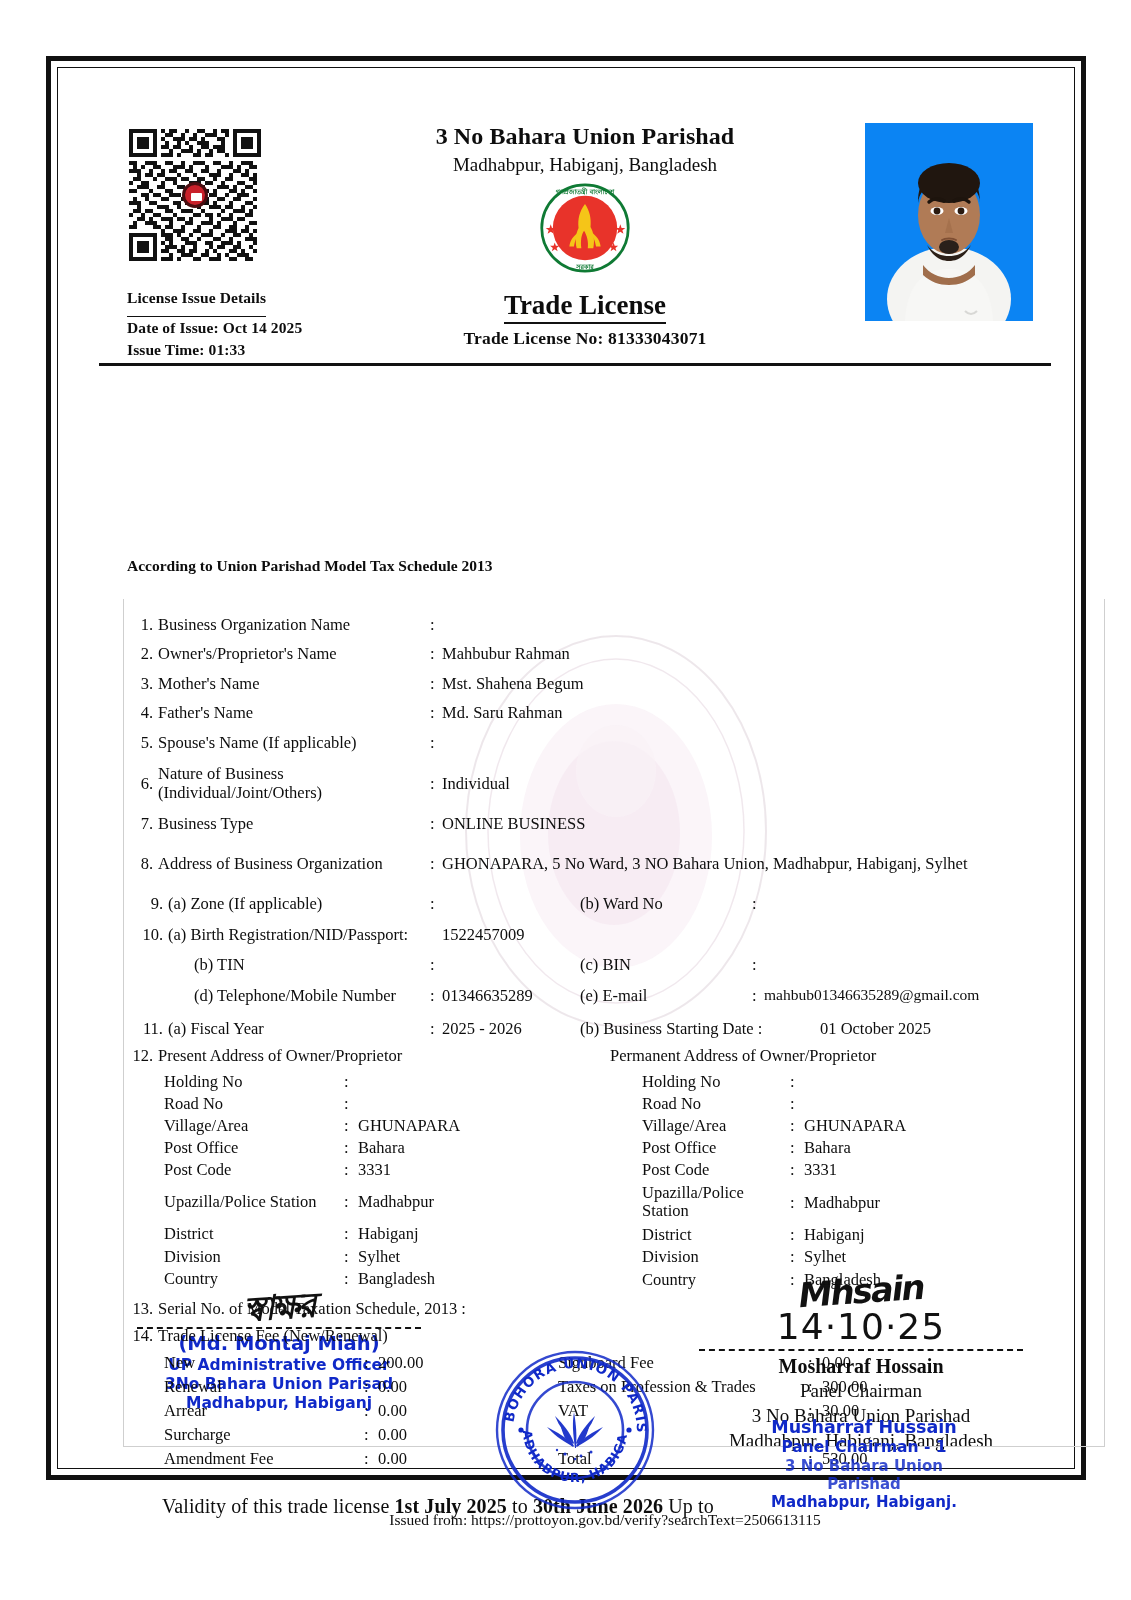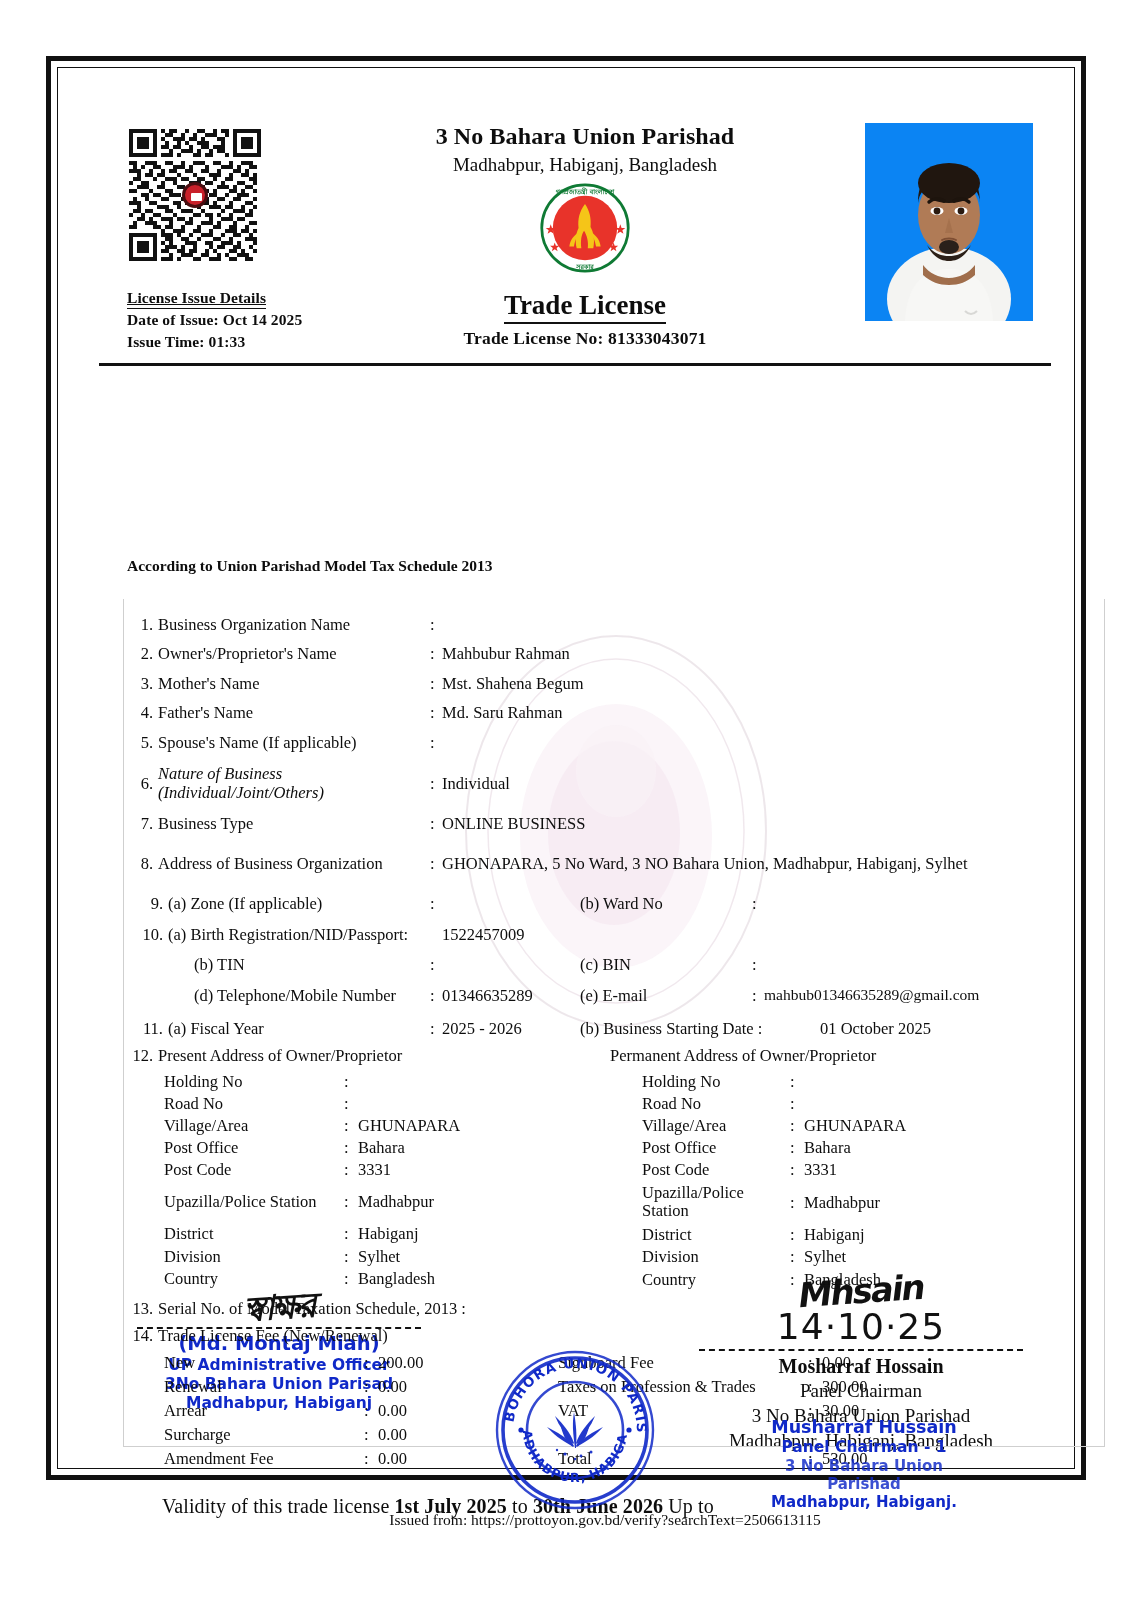--- a/index.html
+++ b/index.html
@@ -115,22 +115,21 @@
     position: absolute;
     left: 52px; top: 208px;
     font-size: 15.5px;
     font-weight: bold;
     line-height: 1.38;
     letter-spacing: .1px;
   }
   .issue-details .hd {
     border-bottom: 1.6px solid #111;
     display: inline-block;
-    padding-bottom: 0px;
-    text-decoration: underline;
+    padding-bottom: 8px;
   }
 
   .photo {
     position: absolute;
     right: 24px; top: 44px;
     width: 168px; height: 198px;
     background: #0b84f3;
     overflow: hidden;
   }
 
@@ -185,21 +184,21 @@
   .row .val { flex: 1; }
 
   .row.tall { align-items: center; min-height: 42px; }
   .row.tall .num { align-self: center; }
 
   .big-val {
     font-size: 21px;
     letter-spacing: .1px;
   }
 
-  .two-line { line-height: 1.16; font-style: italic; }
+  .two-line { line-height: 1.16; }
 
   
   .grow { display: flex; align-items: flex-start; line-height: 1.2; margin-bottom: 11px; font-size: 16.5px;}
   .grow .gnum { width: 36px; flex:none; text-align: right; padding-right: 5px;}
   .grow .ga { width: 262px; flex: none; }
   .grow .gc { width: 12px; flex:none; }
   .grow .gv { width: 138px; flex: none; }
   .grow .gb { width: 172px; flex: none; }
   .grow .gc2 { width: 12px; flex:none; }
   .grow .gv2 { flex: 1; }

